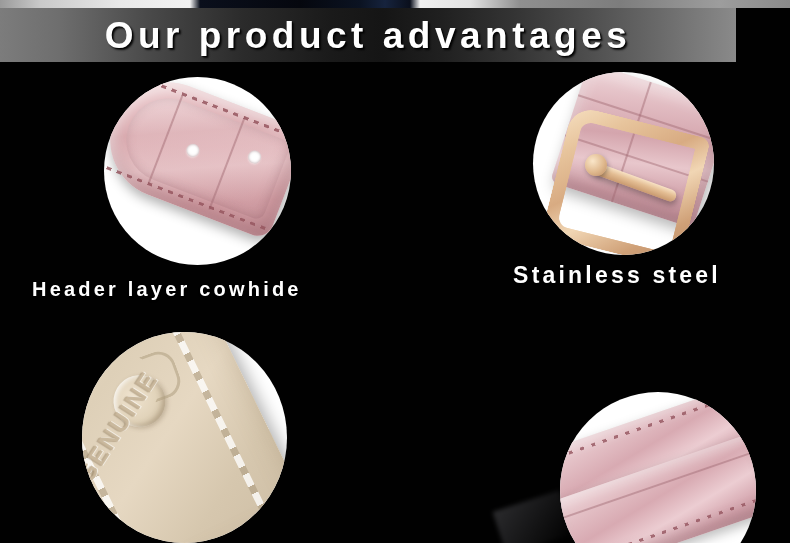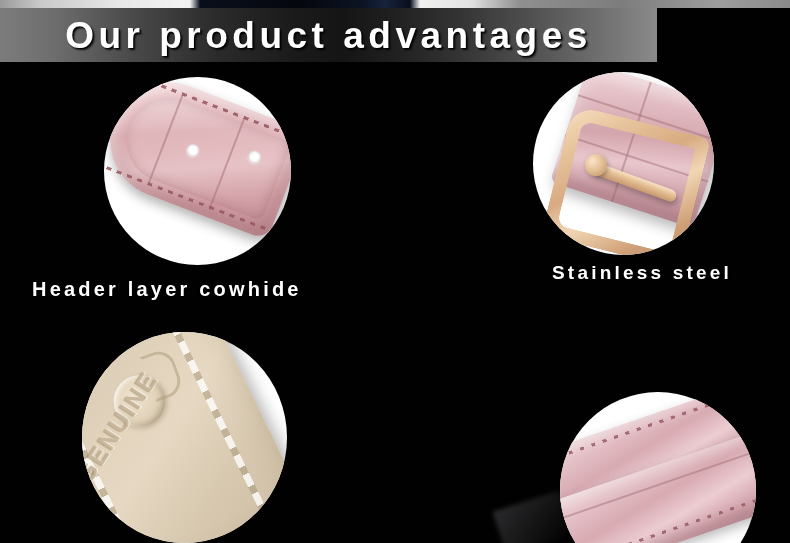--- a/index.html
+++ b/index.html
@@ -40,21 +40,21 @@
         #8f8f8f 520px,
         #7d7d7d 620px,
         #9d9d9d 720px,
         #8a8a8a 790px);
   }
 
   
   .banner {
     position: absolute;
     left: 0; top: 8px;
-    width: 657px; height: 54px;
+    width: 736px; height: 54px;
     background:
       linear-gradient(to right,
         #7c7c7c 0%,
         #6e6e6e 8%,
         #4a4a4a 20%,
         #2b2b2b 33%,
         #1a1a1a 45%,
         #151515 52%,
         #202020 60%,
         #343434 70%,
@@ -359,22 +359,22 @@
     line-height: 1.32;
     white-space: nowrap;
     user-select: none;
     text-shadow: 0 1px 2px rgba(0,0,0,0.9);
   }
   #caption-cowhide {
     left: 32px; top: 276px;
     font-size: 20px;
   }
   #caption-buckle {
-    left: 522px; top: 260px;
-    font-size: 19px;
+    left: 497px; top: 260px;
+    font-size: 23px;
     text-align: center;
     white-space: normal;
     width: 240px;
   }
   #caption-buckle .cap-line-2 {
     display: block;
     text-align: center;
   }
 
   

